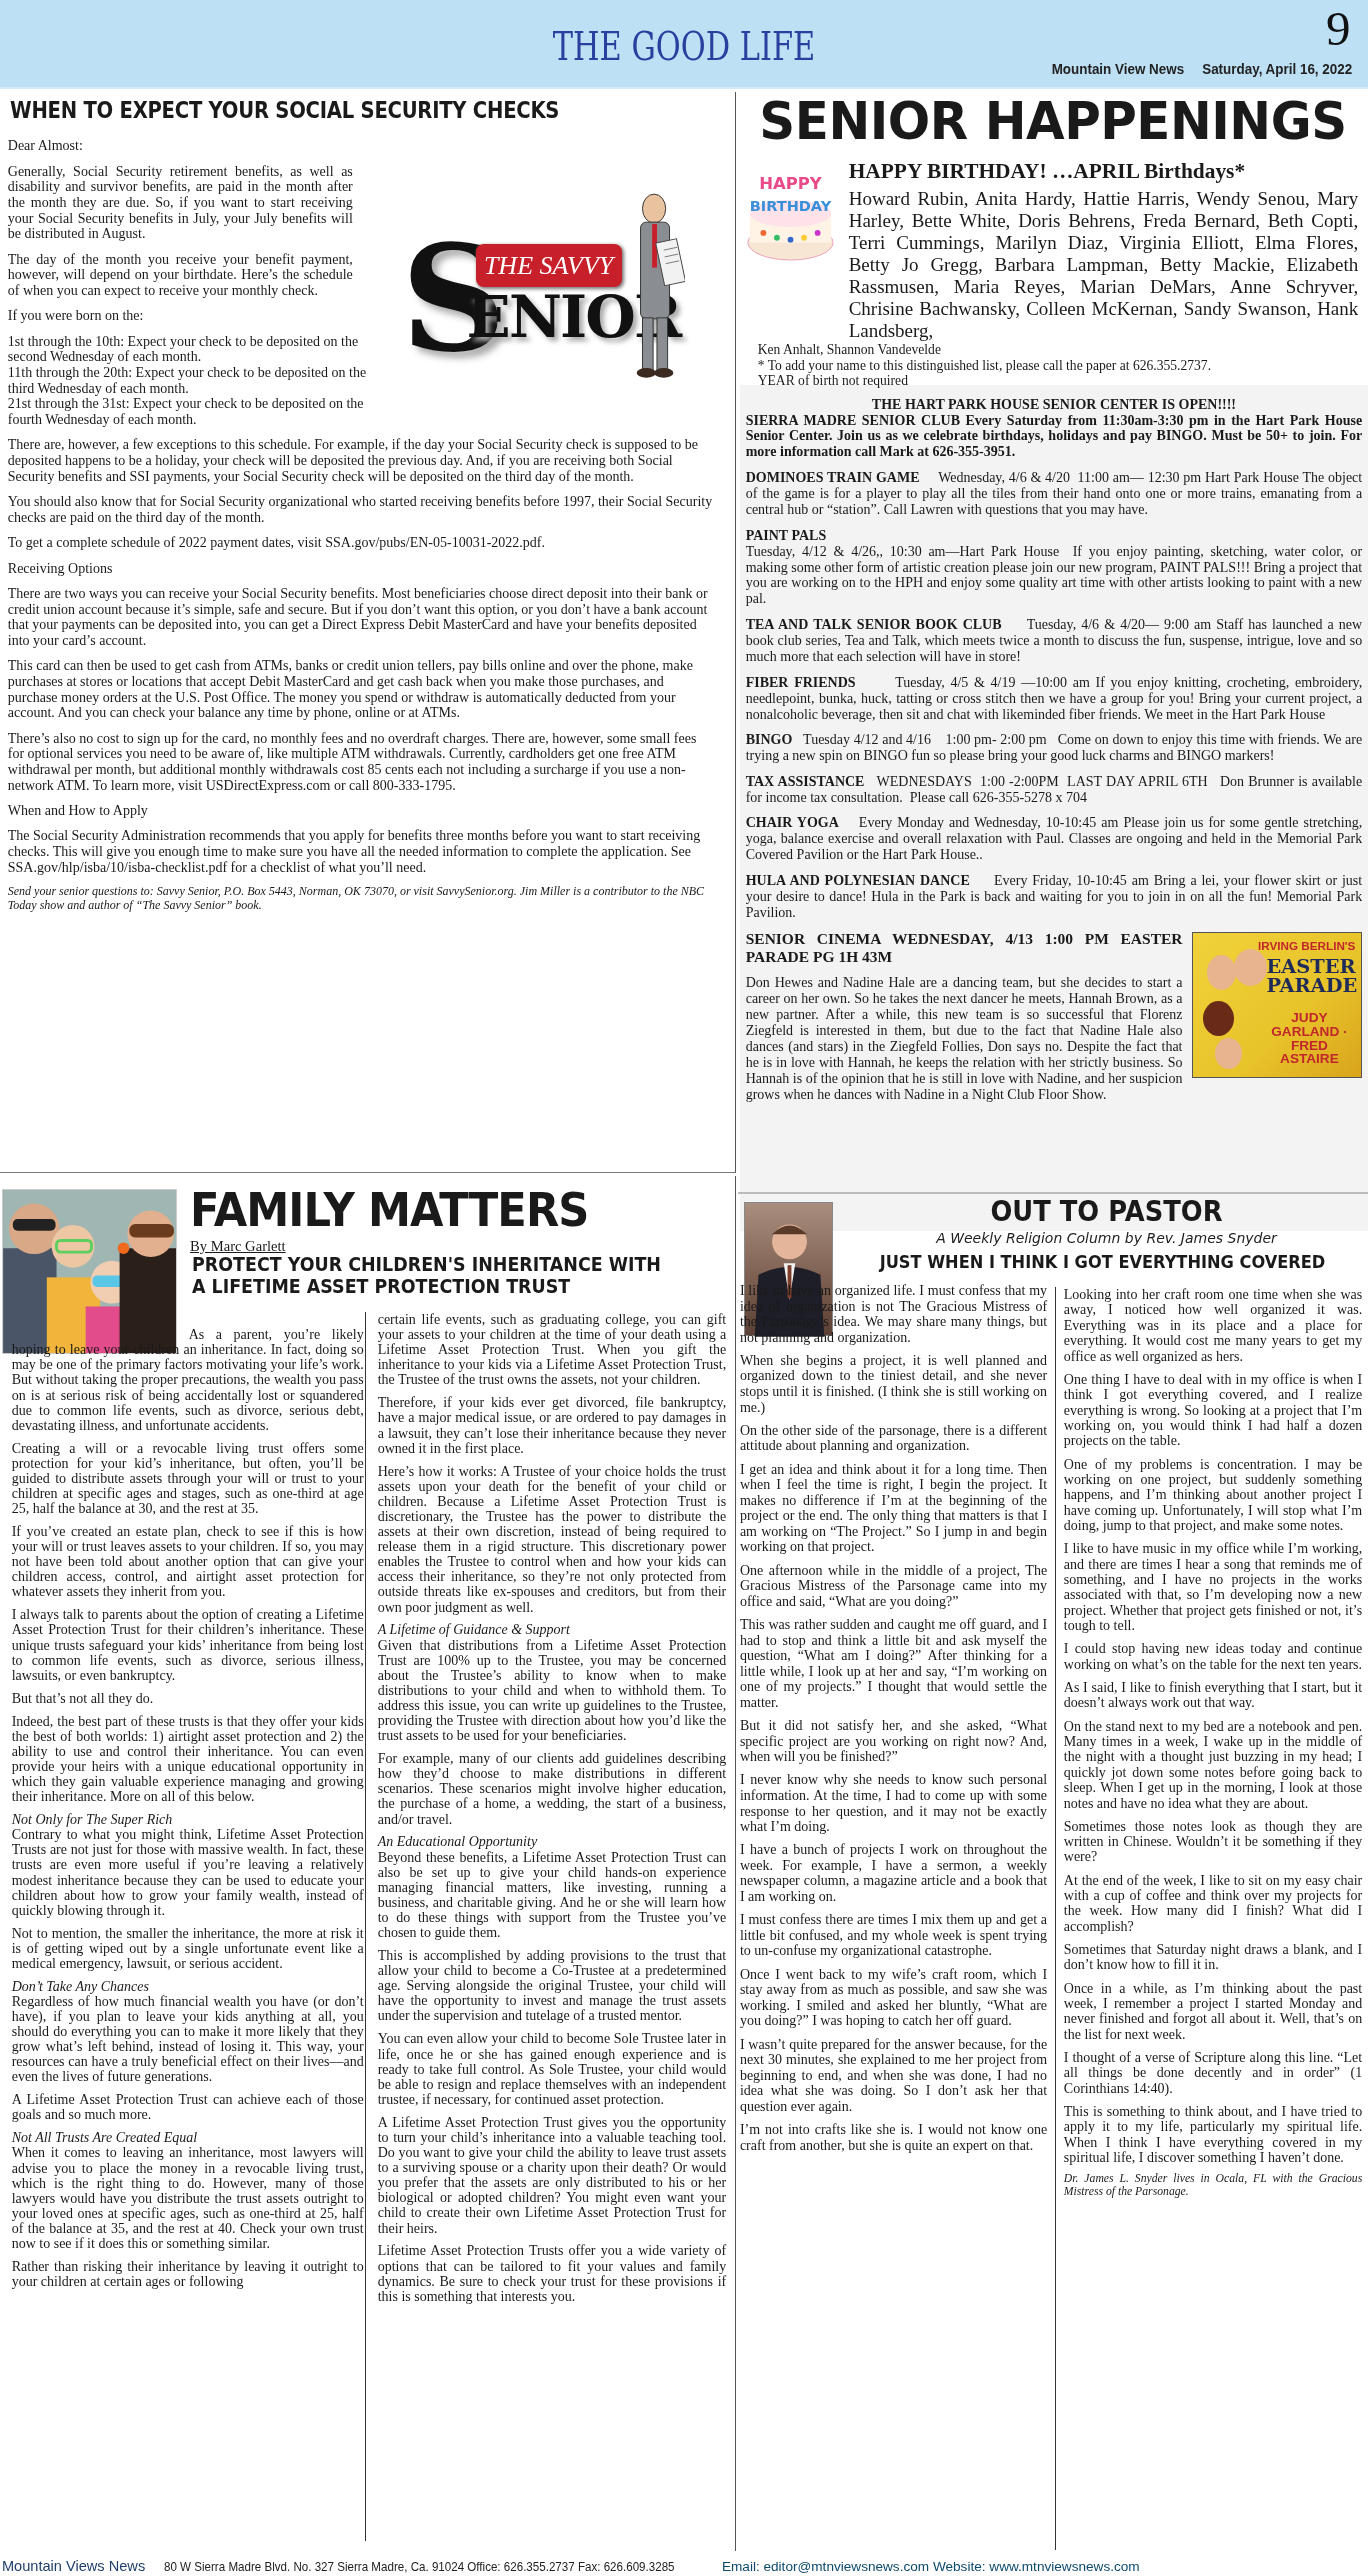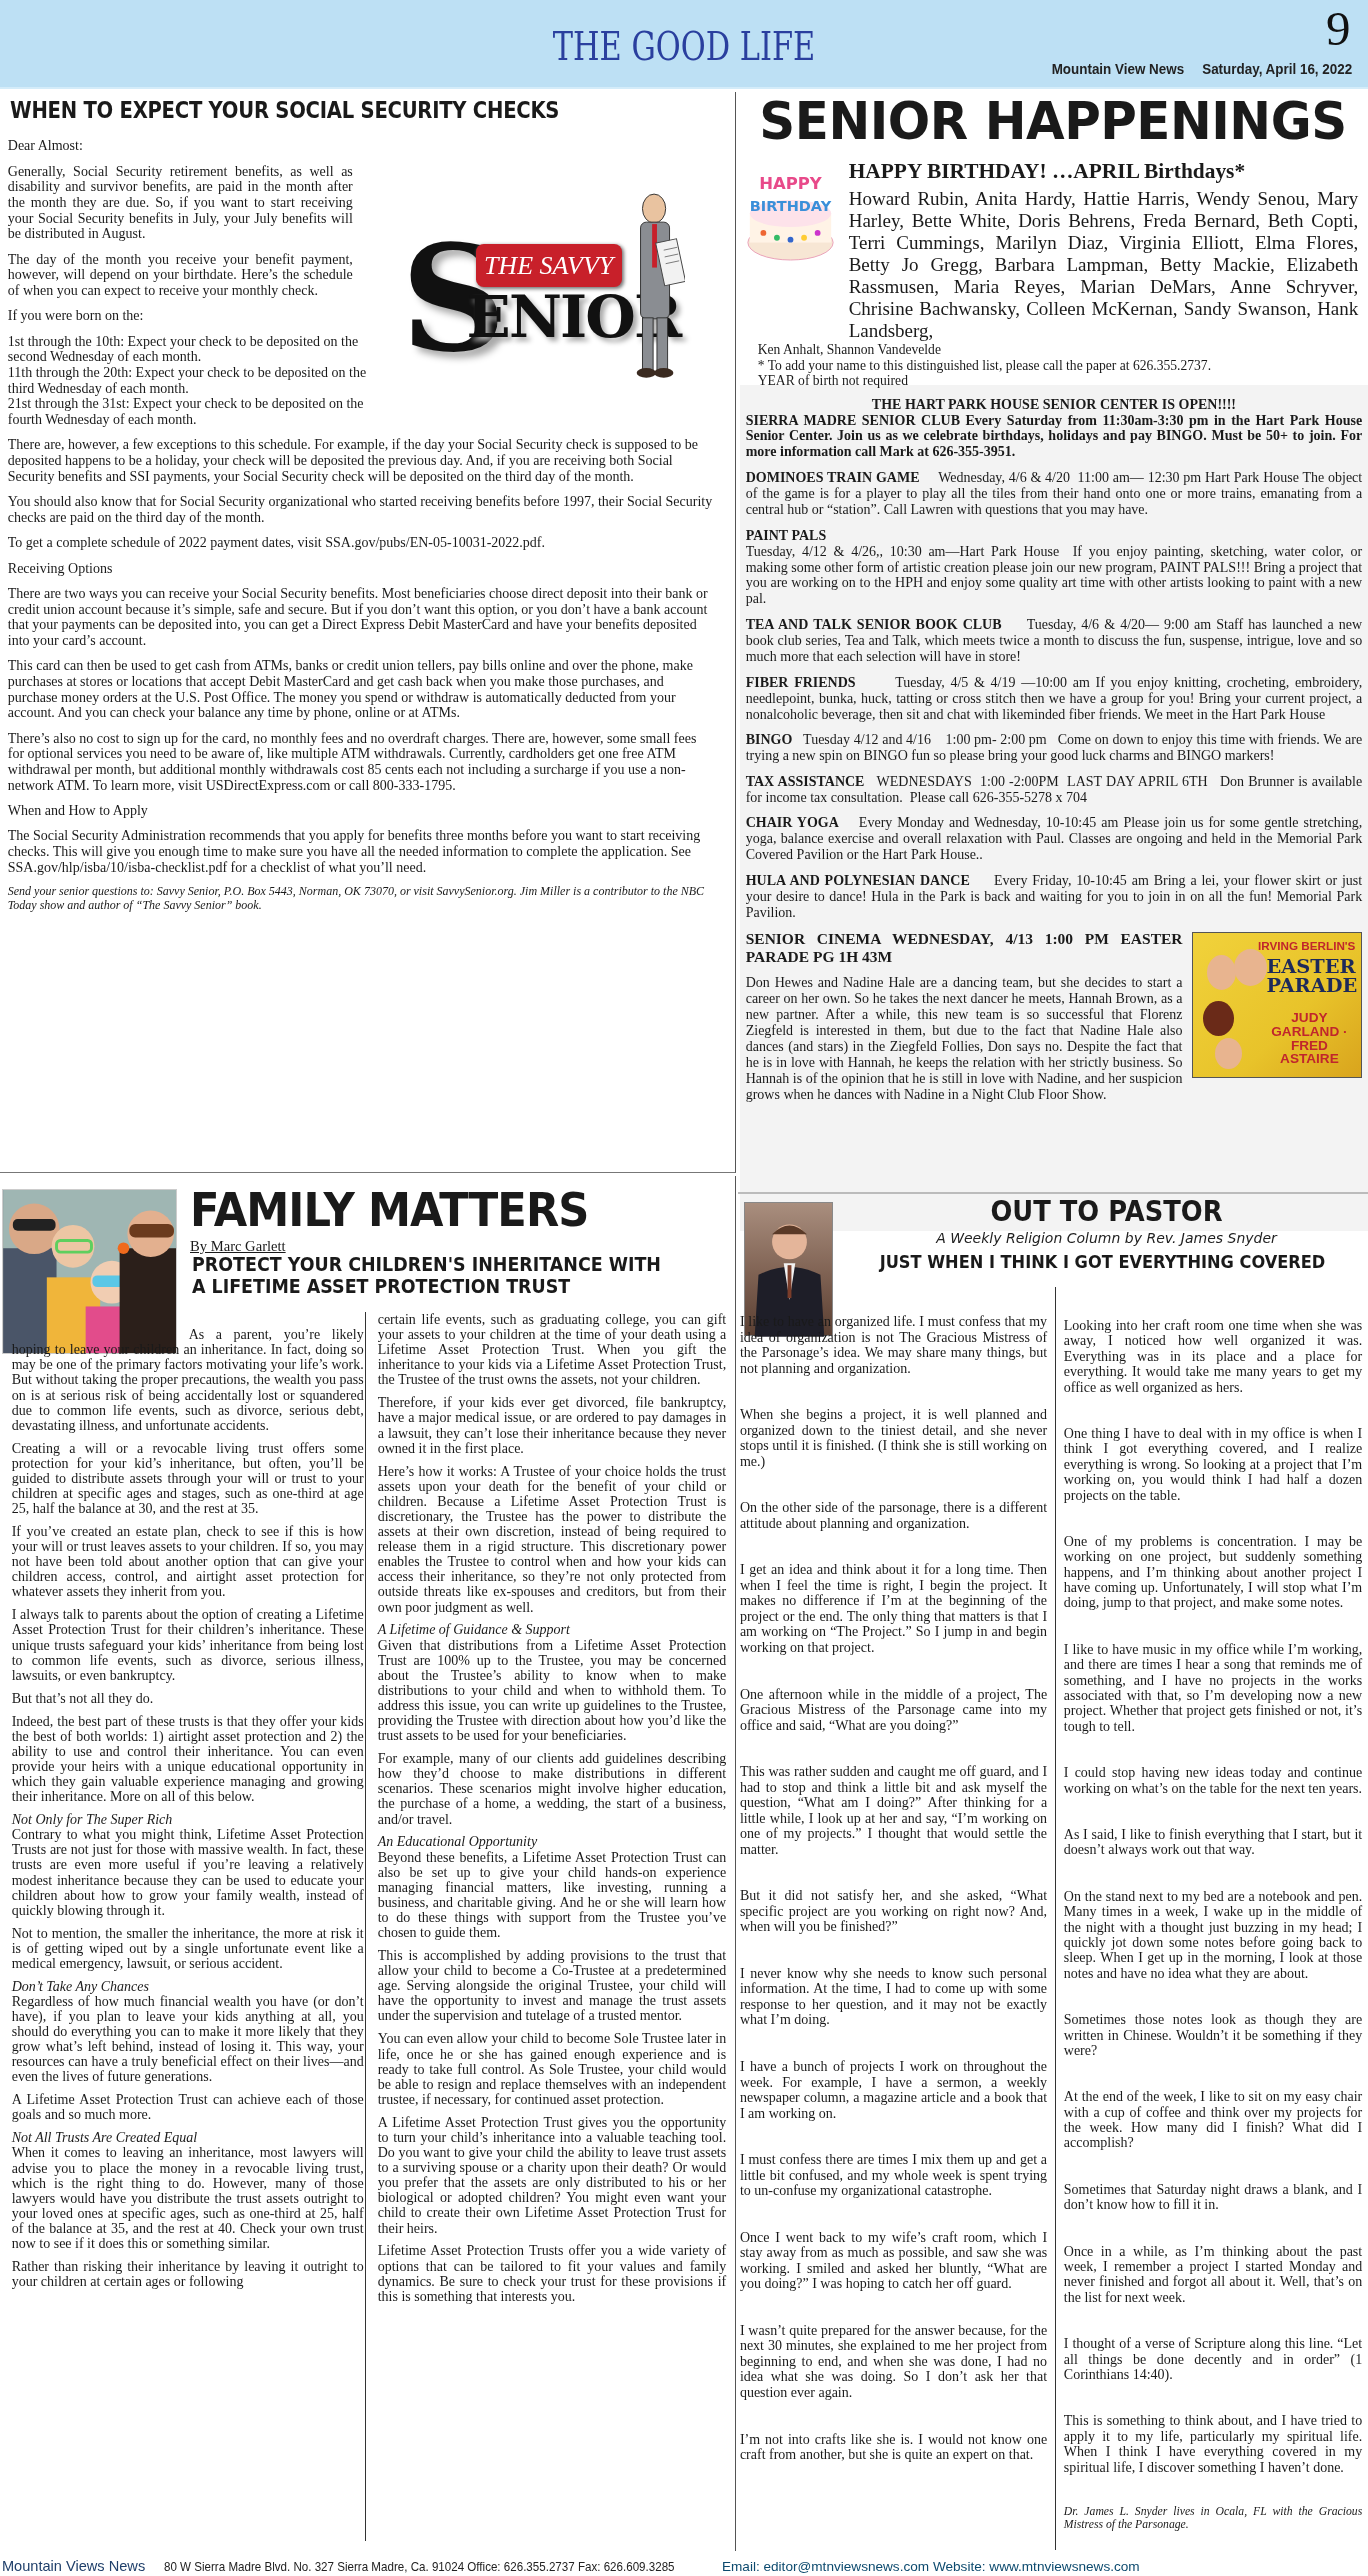--- a/index.html
+++ b/index.html
@@ -52,21 +52,21 @@
 
   
   .otp { position: absolute; left: 0; top: 1100px; width: 630px; height: 1358px; border-top: 2.9px solid #bbb; }
   .otp-photo { position: absolute; left: 5.8px; top: 7.8px; width: 89px; height: 134px; background: linear-gradient(180deg, #a98e7e 0%, #7e6152 55%, #5b4033 100%); border: 1px solid #888; }
   .otp-title { position: absolute; left: 107px; right: 0; top: 1.9px; text-align: center; font-family: "DejaVu Sans", sans-serif; font-weight: bold; font-size: 28px; transform: scaleX(0.92); }
   .otp-sub { position: absolute; left: 107px; right: 0; top: 37px; text-align: center; font-family: "DejaVu Sans", sans-serif; font-style: italic; font-size: 14px; color: #222; }
   .otp-head { position: absolute; left: 99px; right: 0; top: 58px; text-align: center; font-family: "DejaVu Sans", sans-serif; font-weight: bold; font-size: 18px; transform: scaleX(0.9); white-space: nowrap; }
   .otp-col1 { position: absolute; left: 1.9px; top: 89px; width: 313px; font-size: 14px; line-height: 1.11; text-align: justify; padding-right: 5.8px; }
   .otp-col2 { position: absolute; left: 317px; top: 93px; width: 313px; bottom: 0; border-left: 1.9px solid #333; padding-left: 7.8px; padding-right: 5.8px; font-size: 14px; line-height: 1.1; text-align: justify; }
   .otp-sig { font-style: italic; font-size: 11.7px; line-height: 1.1; }
-  .otp p { margin-bottom: 7.8px; margin-top: 31px; }
+  .otp p { margin-bottom: 7.8px; }
 
   
   .fm { position: absolute; left: 0; top: 1176px; width: 736px; height: 1375px; border-right: 1.9px solid #555; }
   .fm-photo { position: absolute; left: 1.9px; top: 12.6px; width: 175px; height: 165px; background: linear-gradient(135deg, #6c7b8e 0%, #e0c07a 35%, #e04c8b 55%, #3a2a22 80%, #7a6656 100%); border: 1px solid #ccc; overflow: hidden; }
   .fm-title { position: absolute; left: 190px; top: 7.8px; font-family: "DejaVu Sans", sans-serif; font-weight: bold; font-size: 47px; letter-spacing: -1px; transform: scaleX(0.92); transform-origin: left; }
   .fm-by { position: absolute; left: 190px; top: 62px; font-size: 14.6px; text-decoration: underline; }
   .fm-head { position: absolute; left: 192px; top: 78px; font-family: "DejaVu Sans", sans-serif; font-weight: bold; font-size: 19.4px; line-height: 1.12; transform: scaleX(0.9); transform-origin: left; white-space: nowrap; }
   .fm-col1 { position: absolute; left: 11.7px; top: 136px; width: 352px; font-size: 14px; line-height: 1.08; text-align: justify; }
   .fm-col1 .indent { margin-left: 177px; }
   .fm-col2 { position: absolute; left: 365px; top: 136px; width: 367px; bottom: 9.7px; border-left: 1.9px solid #333; padding-left: 11.7px; padding-right: 5.8px; font-size: 14px; line-height: 1.08; text-align: justify; }
@@ -270,21 +270,21 @@
         <p>But it did not satisfy her, and she asked, “What specific project are you working on right now? And, when will you be finished?”</p>
         <p>I never know why she needs to know such personal information. At the time, I had to come up with some response to her question, and it may not be exactly what I’m doing.</p>
         <p>I have a bunch of projects I work on throughout the week. For example, I have a sermon, a weekly newspaper column, a magazine article and a book that I am working on.</p>
         <p>I must confess there are times I mix them up and get a little bit confused, and my whole week is spent trying to un-confuse my organizational catastrophe.</p>
         <p>Once I went back to my wife’s craft room, which I stay away from as much as possible, and saw she was working. I smiled and asked her bluntly, “What are you doing?” I was hoping to catch her off guard.</p>
         <p>I wasn’t quite prepared for the answer because, for the next 30 minutes, she explained to me her project from beginning to end, and when she was done, I had no idea what she was doing. So I don’t ask her that question ever again.</p>
         <p>I’m not into crafts like she is. I would not know one craft from another, but she is quite an expert on that.</p>
       </div>
 
       <div class="otp-col2">
-        <p>Looking into her craft room one time when she was away, I noticed how well organized it was. Everything was in its place and a place for everything. It would take me many years to get my office as well organized as hers.</p>
+        <p>Looking into her craft room one time when she was away, I noticed how well organized it was. Everything was in its place and a place for everything. It would cost me many years to get my office as well organized as hers.</p>
         <p>One thing I have to deal with in my office is when I think I got everything covered, and I realize everything is wrong. So looking at a project that I’m working on, you would think I had half a dozen projects on the table.</p>
         <p>One of my problems is concentration. I may be working on one project, but suddenly something happens, and I’m thinking about another project I have coming up. Unfortunately, I will stop what I’m doing, jump to that project, and make some notes.</p>
         <p>I like to have music in my office while I’m working, and there are times I hear a song that reminds me of something, and I have no projects in the works associated with that, so I’m developing now a new project. Whether that project gets finished or not, it’s tough to tell.</p>
         <p>I could stop having new ideas today and continue working on what’s on the table for the next ten years.</p>
         <p>As I said, I like to finish everything that I start, but it doesn’t always work out that way.</p>
         <p>On the stand next to my bed are a notebook and pen. Many times in a week, I wake up in the middle of the night with a thought just buzzing in my head; I quickly jot down some notes before going back to sleep. When I get up in the morning, I look at those notes and have no idea what they are about.</p>
         <p>Sometimes those notes look as though they are written in Chinese. Wouldn’t it be something if they were?</p>
         <p>At the end of the week, I like to sit on my easy chair with a cup of coffee and think over my projects for the week. How many did I finish? What did I accomplish?</p>
         <p>Sometimes that Saturday night draws a blank, and I don’t know how to fill it in.</p>
         <p>Once in a while, as I’m thinking about the past week, I remember a project I started Monday and never finished and forgot all about it. Well, that’s on the list for next week.</p>

